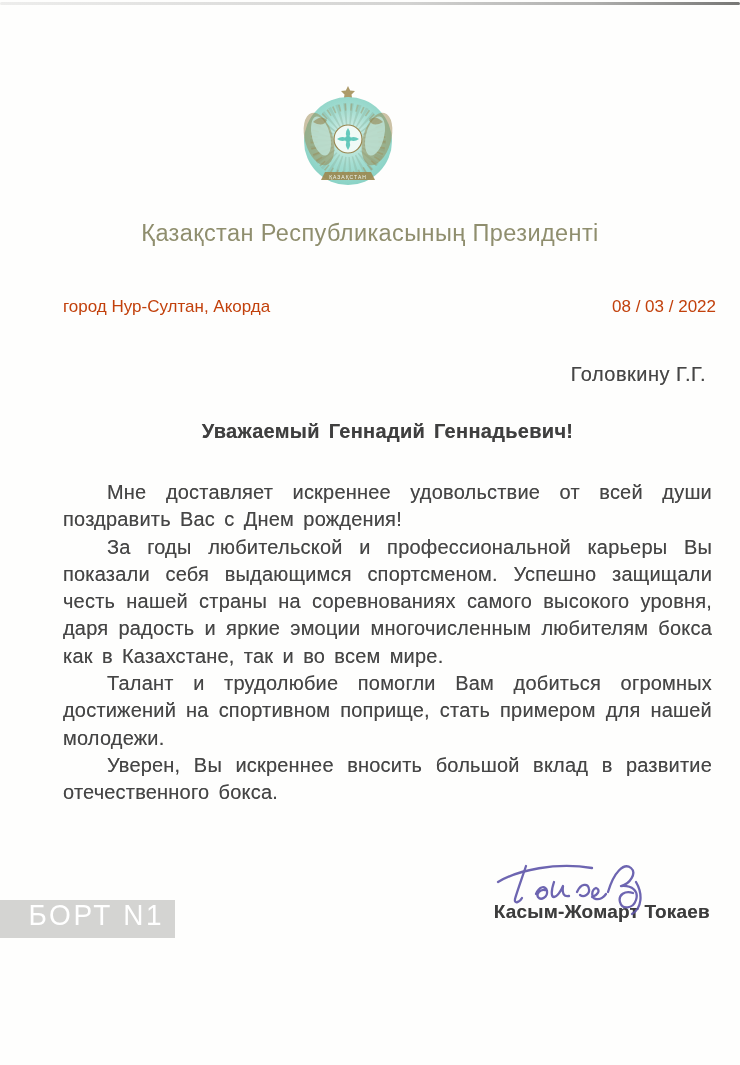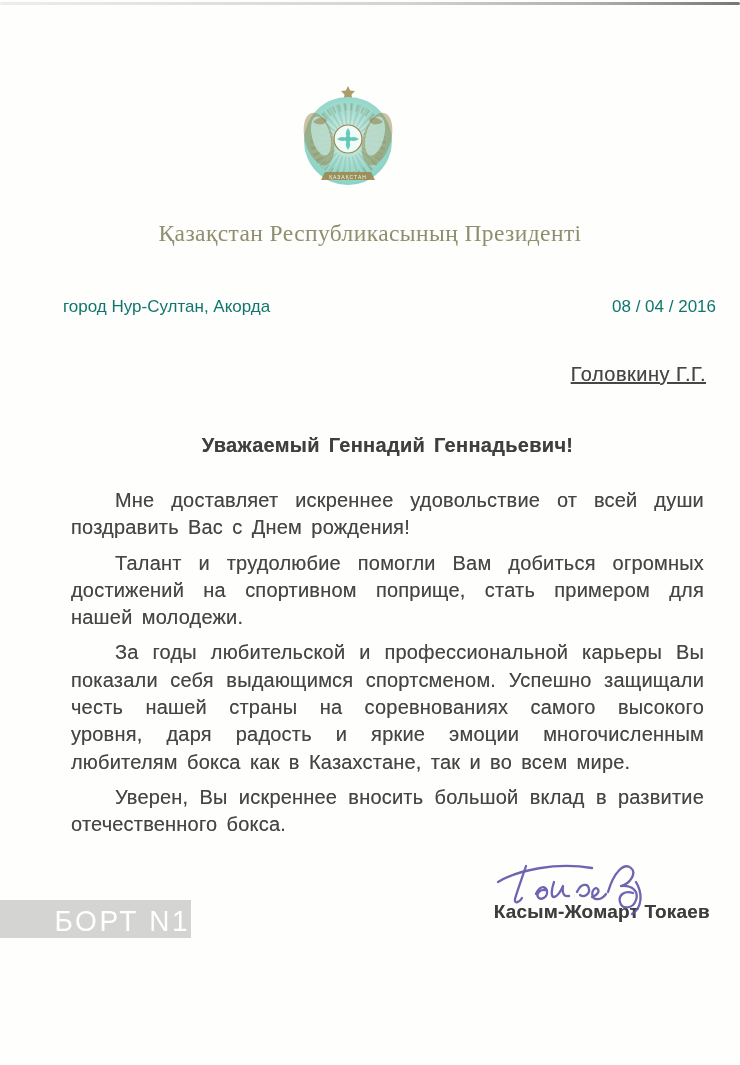--- a/index.html
+++ b/index.html
@@ -18,67 +18,66 @@
       rgba(110,110,108,0.55) 80%, rgba(85,85,83,0.8));
     border-radius: 2px;
   }
   .emblem {
     position: absolute; top: 84px; left: 297px;
     width: 102px; height: 106px;
   }
   .letterhead {
     position: absolute; top: 219px; left: 0; right: 0;
     text-align: center;
-    font-family: Liberation Serif, serif;
+    font-family: Liberation Sans, sans-serif;
     font-size: 23.5px; line-height: 28px;
     color: #8f8e6e; letter-spacing: 0.4px;
   }
   .meta-row {
     position: absolute; top: 297px; left: 63px; right: 24px;
     display: flex; justify-content: space-between;
-    font-size: 17px; color: #0f766e;
+    font-size: 17px; color: #c2410c;
   }
   .addressee {
     position: absolute; top: 363px; right: 34px;
     font-size: 20px; color: #464646; letter-spacing: 0.5px;
     text-shadow: 0 0 0.5px rgba(70,70,70,.55);
-    text-decoration: underline;
   }
   .salutation {
-    position: absolute; top: 434px; left: 63px; right: 28px;
+    position: absolute; top: 420px; left: 63px; right: 28px;
     text-align: center; font-weight: 700; font-size: 20px;
     color: #3f3f3f; letter-spacing: 0.3px; word-spacing: 3px;
     text-shadow: 0 0 0.5px rgba(60,60,60,.55);
   }
   .body-text {
     position: absolute; top: 479px; left: 63px; right: 28px;
     font-size: 20px; line-height: 27.3px; color: #454545;
     text-shadow: 0 0 0.5px rgba(70,70,70,.55);
   }
   .body-text p {
-    margin: 8px; text-indent: 44px;
+    margin: 0; text-indent: 44px;
     text-align: justify; text-justify: inter-word;
     word-spacing: 3.5px; letter-spacing: 0.2px;
   }
   .signature-ink {
     position: absolute; top: 852px; left: 490px;
     width: 170px; height: 68px; z-index: 2;
   }
   .signer-name {
     position: absolute; top: 901px; right: 30px;
     font-weight: 700; font-size: 19px; color: #3d3d3d;
     letter-spacing: 0.2px;
     text-shadow: 0 0 0.5px rgba(60,60,60,.5);
   }
   .watermark {
     position: absolute; top: 900px; left: 0;
-    width: 191px; height: 38px;
+    width: 175px; height: 38px;
     background: #d4d4d2;
-    display: flex; align-items: flex-end; justify-content: flex-end;
-    padding-right: 1px; box-sizing: border-box;
+    display: flex; align-items: flex-start; justify-content: flex-end;
+    padding-right: 11px; box-sizing: border-box;
   }
   .watermark-label {
     color: #ffffff; font-size: 28px; letter-spacing: 2.5px;
     font-weight: 400; transform: scaleY(1.04);
   }
 </style>
 </head>
 <body>
 
 <div class="page">
@@ -119,31 +118,31 @@
       <text x="51" y="94.5" font-size="5" fill="#eef6ee" text-anchor="middle" letter-spacing="1">ҚАЗАҚСТАН</text>
     </g>
   </svg>
 
   <div class="letterhead">
     <div>Қазақстан Республикасының Президенті</div>
   </div>
 
   <div class="meta-row">
     <span>город Нур-Султан, Акорда</span>
-    <span>08 / 04 / 2016</span>
+    <span>08 / 03 / 2022</span>
   </div>
 
   <div class="addressee">Головкину Г.Г.</div>
 
   <div class="salutation">Уважаемый Геннадий Геннадьевич!</div>
 
   <div class="body-text">
     <p>Мне доставляет искреннее удовольствие от всей души поздравить Вас с Днем рождения!</p>
+    <p>За годы любительской и профессиональной карьеры Вы показали себя выдающимся спортсменом. Успешно защищали честь нашей страны на соревнованиях самого высокого уровня, даря радость и яркие эмоции многочисленным любителям бокса как в Казахстане, так и во всем мире.</p>
     <p>Талант и трудолюбие помогли Вам добиться огромных достижений на спортивном поприще, стать примером для нашей молодежи.</p>
-    <p>За годы любительской и профессиональной карьеры Вы показали себя выдающимся спортсменом. Успешно защищали честь нашей страны на соревнованиях самого высокого уровня, даря радость и яркие эмоции многочисленным любителям бокса как в Казахстане, так и во всем мире.</p>
     <p>Уверен, Вы искреннее вносить большой вклад в развитие отечественного бокса.</p>
   </div>
 
   <svg class="signature-ink" viewBox="0 0 170 68" xmlns="http://www.w3.org/2000/svg">
     <g fill="none" stroke="#5e55a9" stroke-width="2.3" stroke-linecap="round" stroke-linejoin="round" opacity="0.9">
       <path d="M8 30 C 28 18, 66 10, 102 16"></path>
       <path d="M36 14 C 32 26, 27 40, 25 47 C 24 52, 29 51, 32 46"></path>
       <path d="M46 42 c 3 -8, 10 -9, 11 -3 c 1 6, -6 10, -9 6 c -2 -3, 2 -8, 7 -7
                m 9 -8 c -3 9, -3 15, 0 15 c 3 0, 7 -6, 9 -11 c -1 8, 1 11, 6 10
                m 8 -4 c 4 -9, 11 -9, 12 -3 c 1 5, -5 9, -9 6

